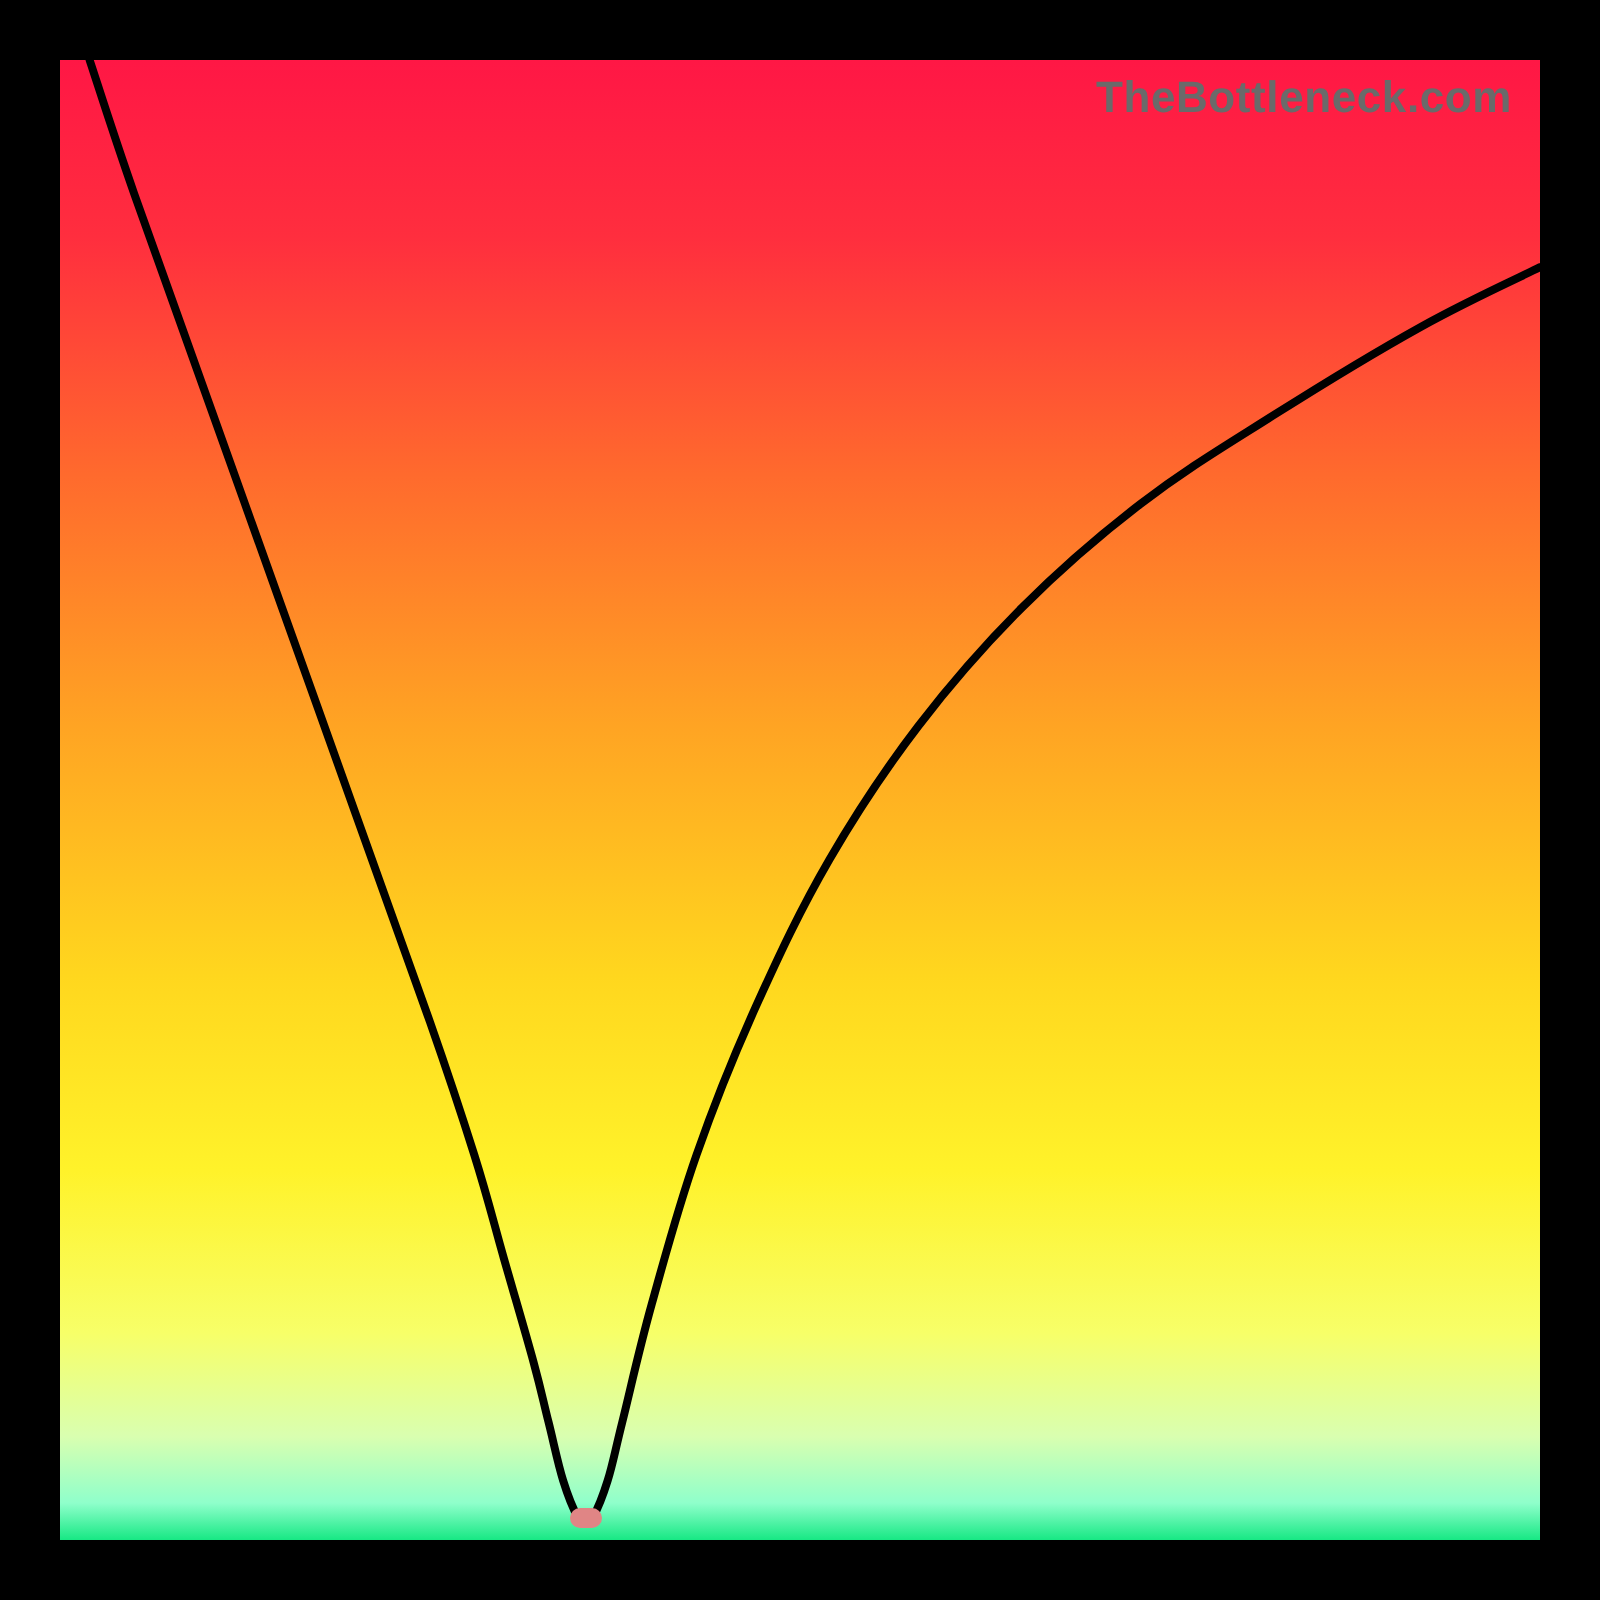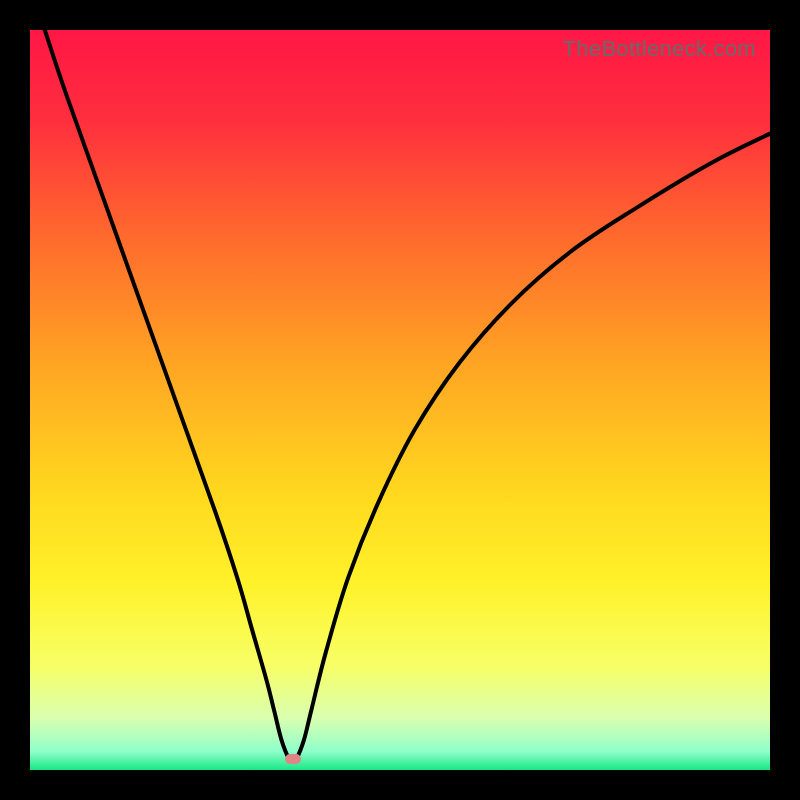--- a/index.html
+++ b/index.html
@@ -27,21 +27,21 @@
     height: 740px;
     
   }
   .watermark {
     position: absolute;
     top: 6px;
     right: 14px;
     color: #6a6a6a;
     font-size: 22px;
     letter-spacing: 0.3px;
-    font-weight: 400;
+    font-weight: 700;
     user-select: none;
   }
   svg.curve {
     position: absolute;
     left: 0;
     top: 0;
     width: 740px;
     height: 740px;
     overflow: visible;
   }

